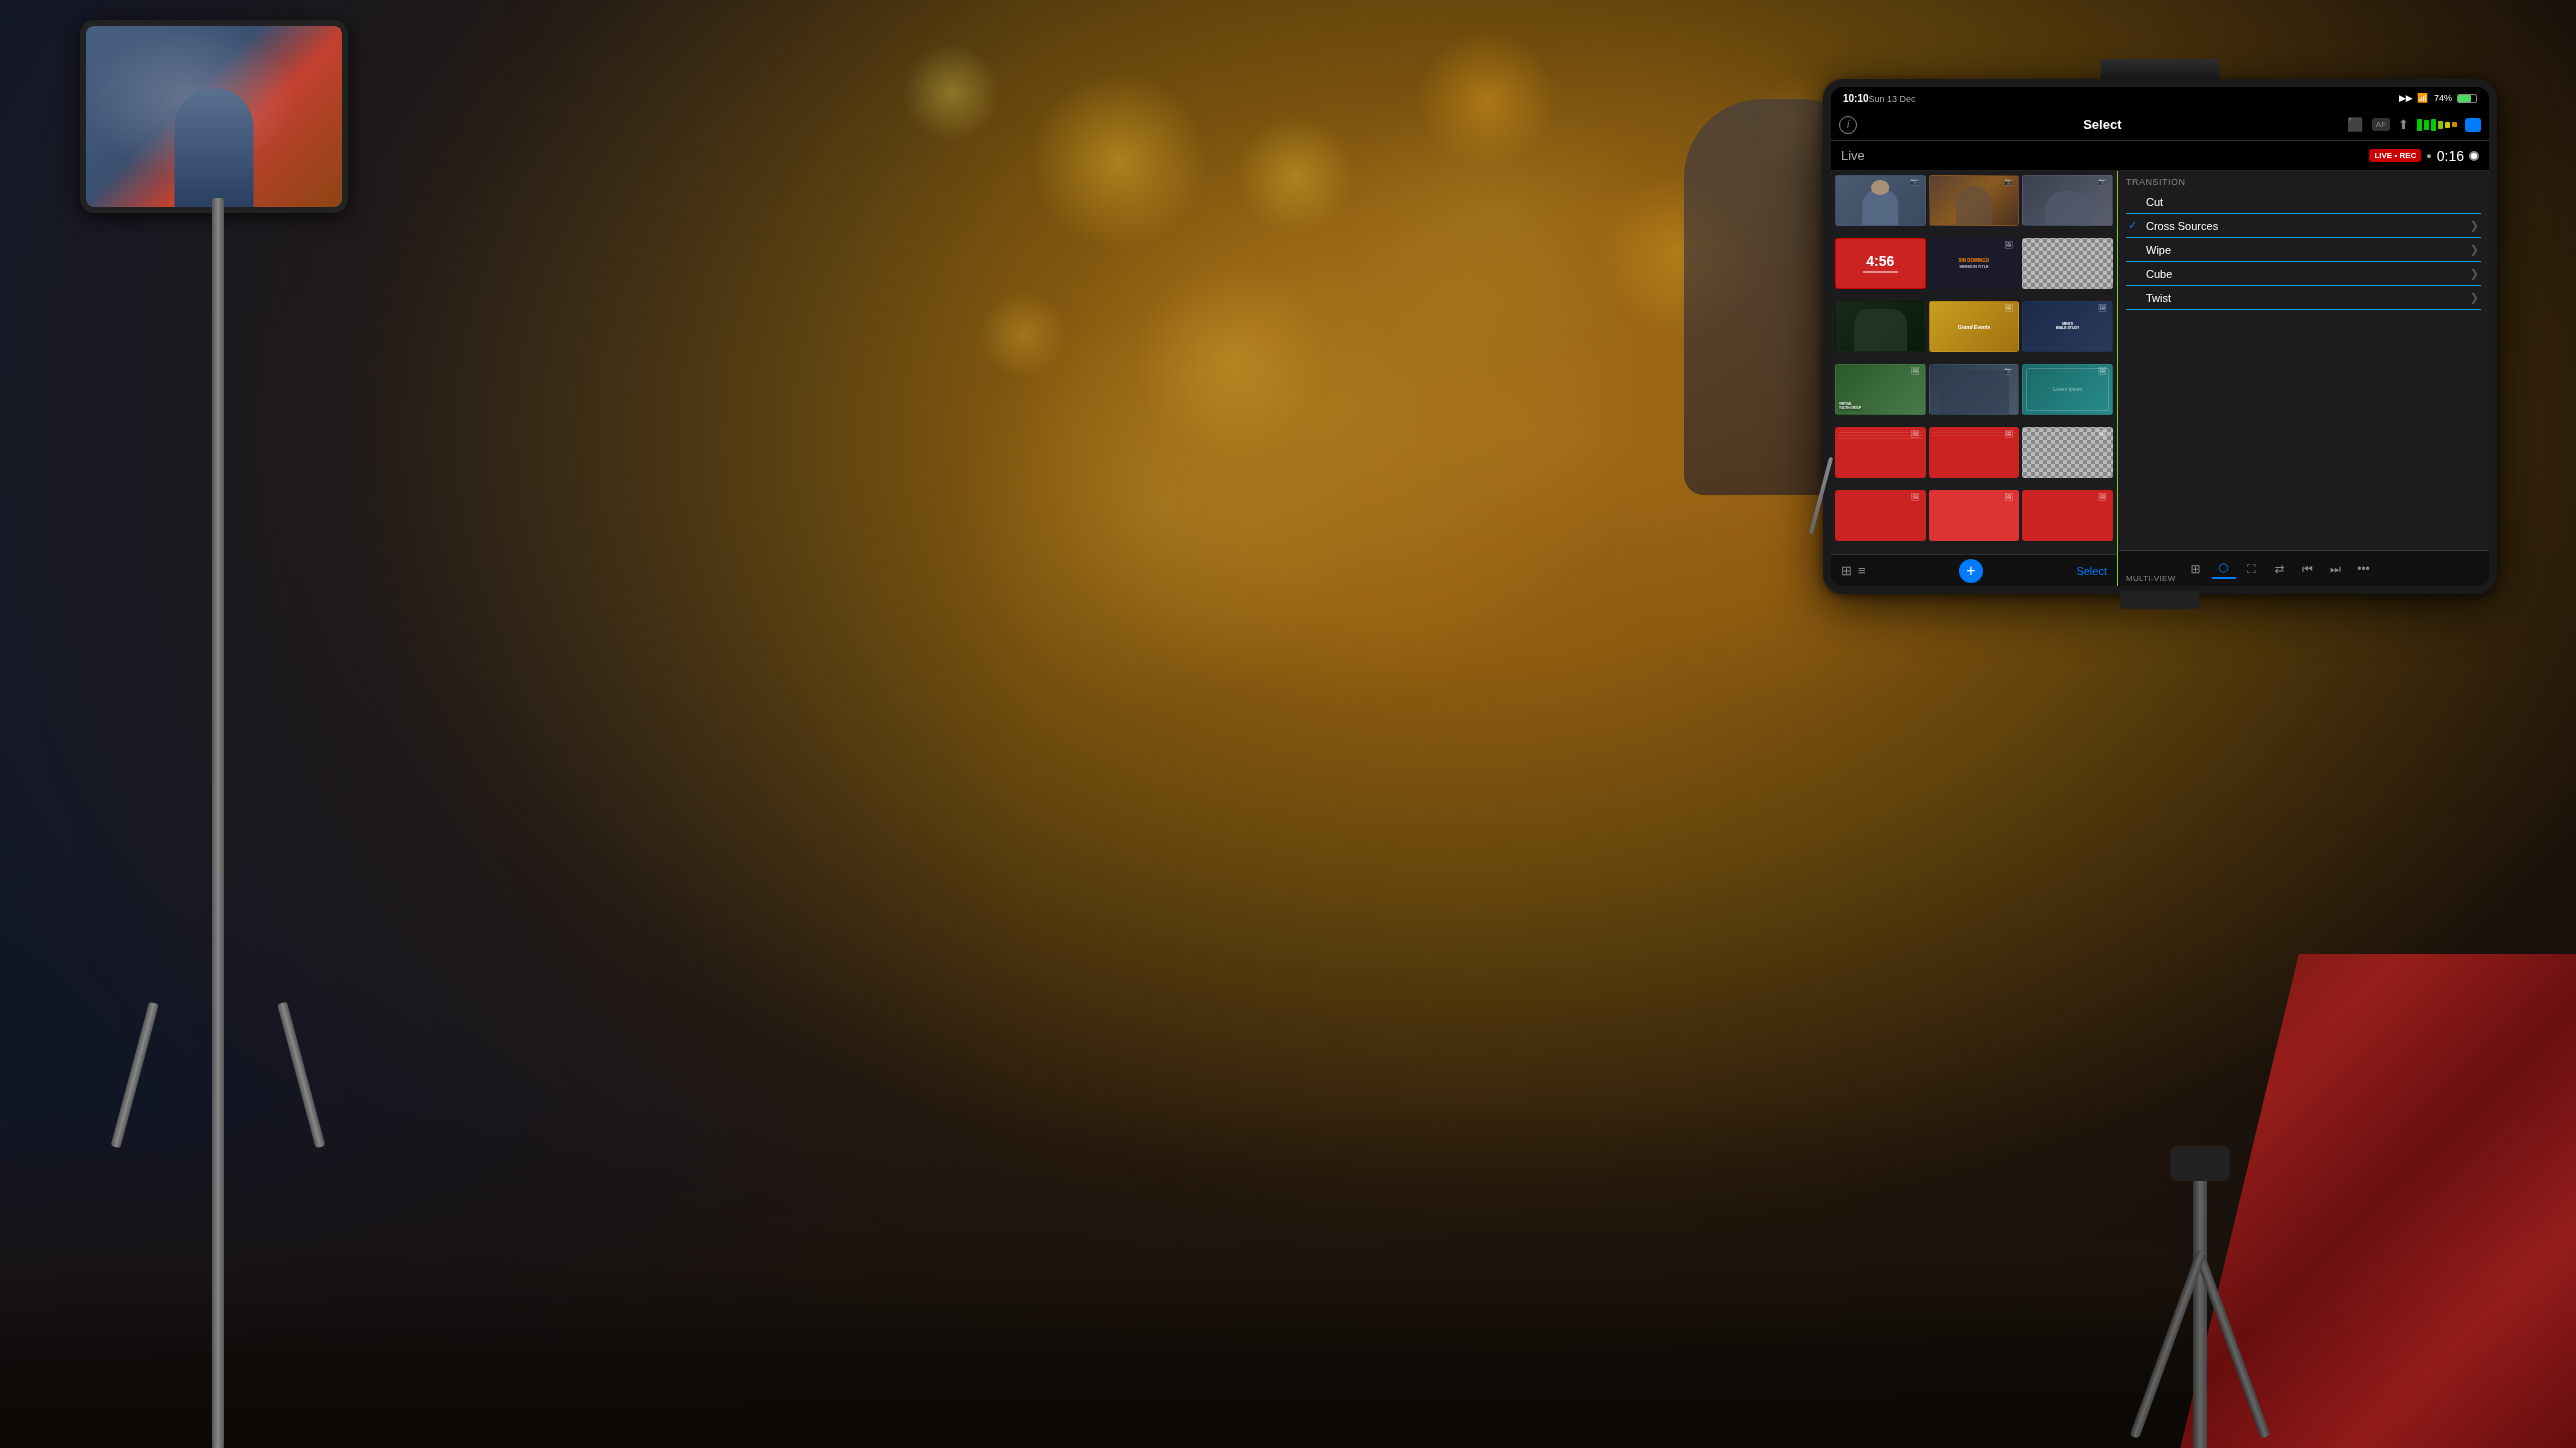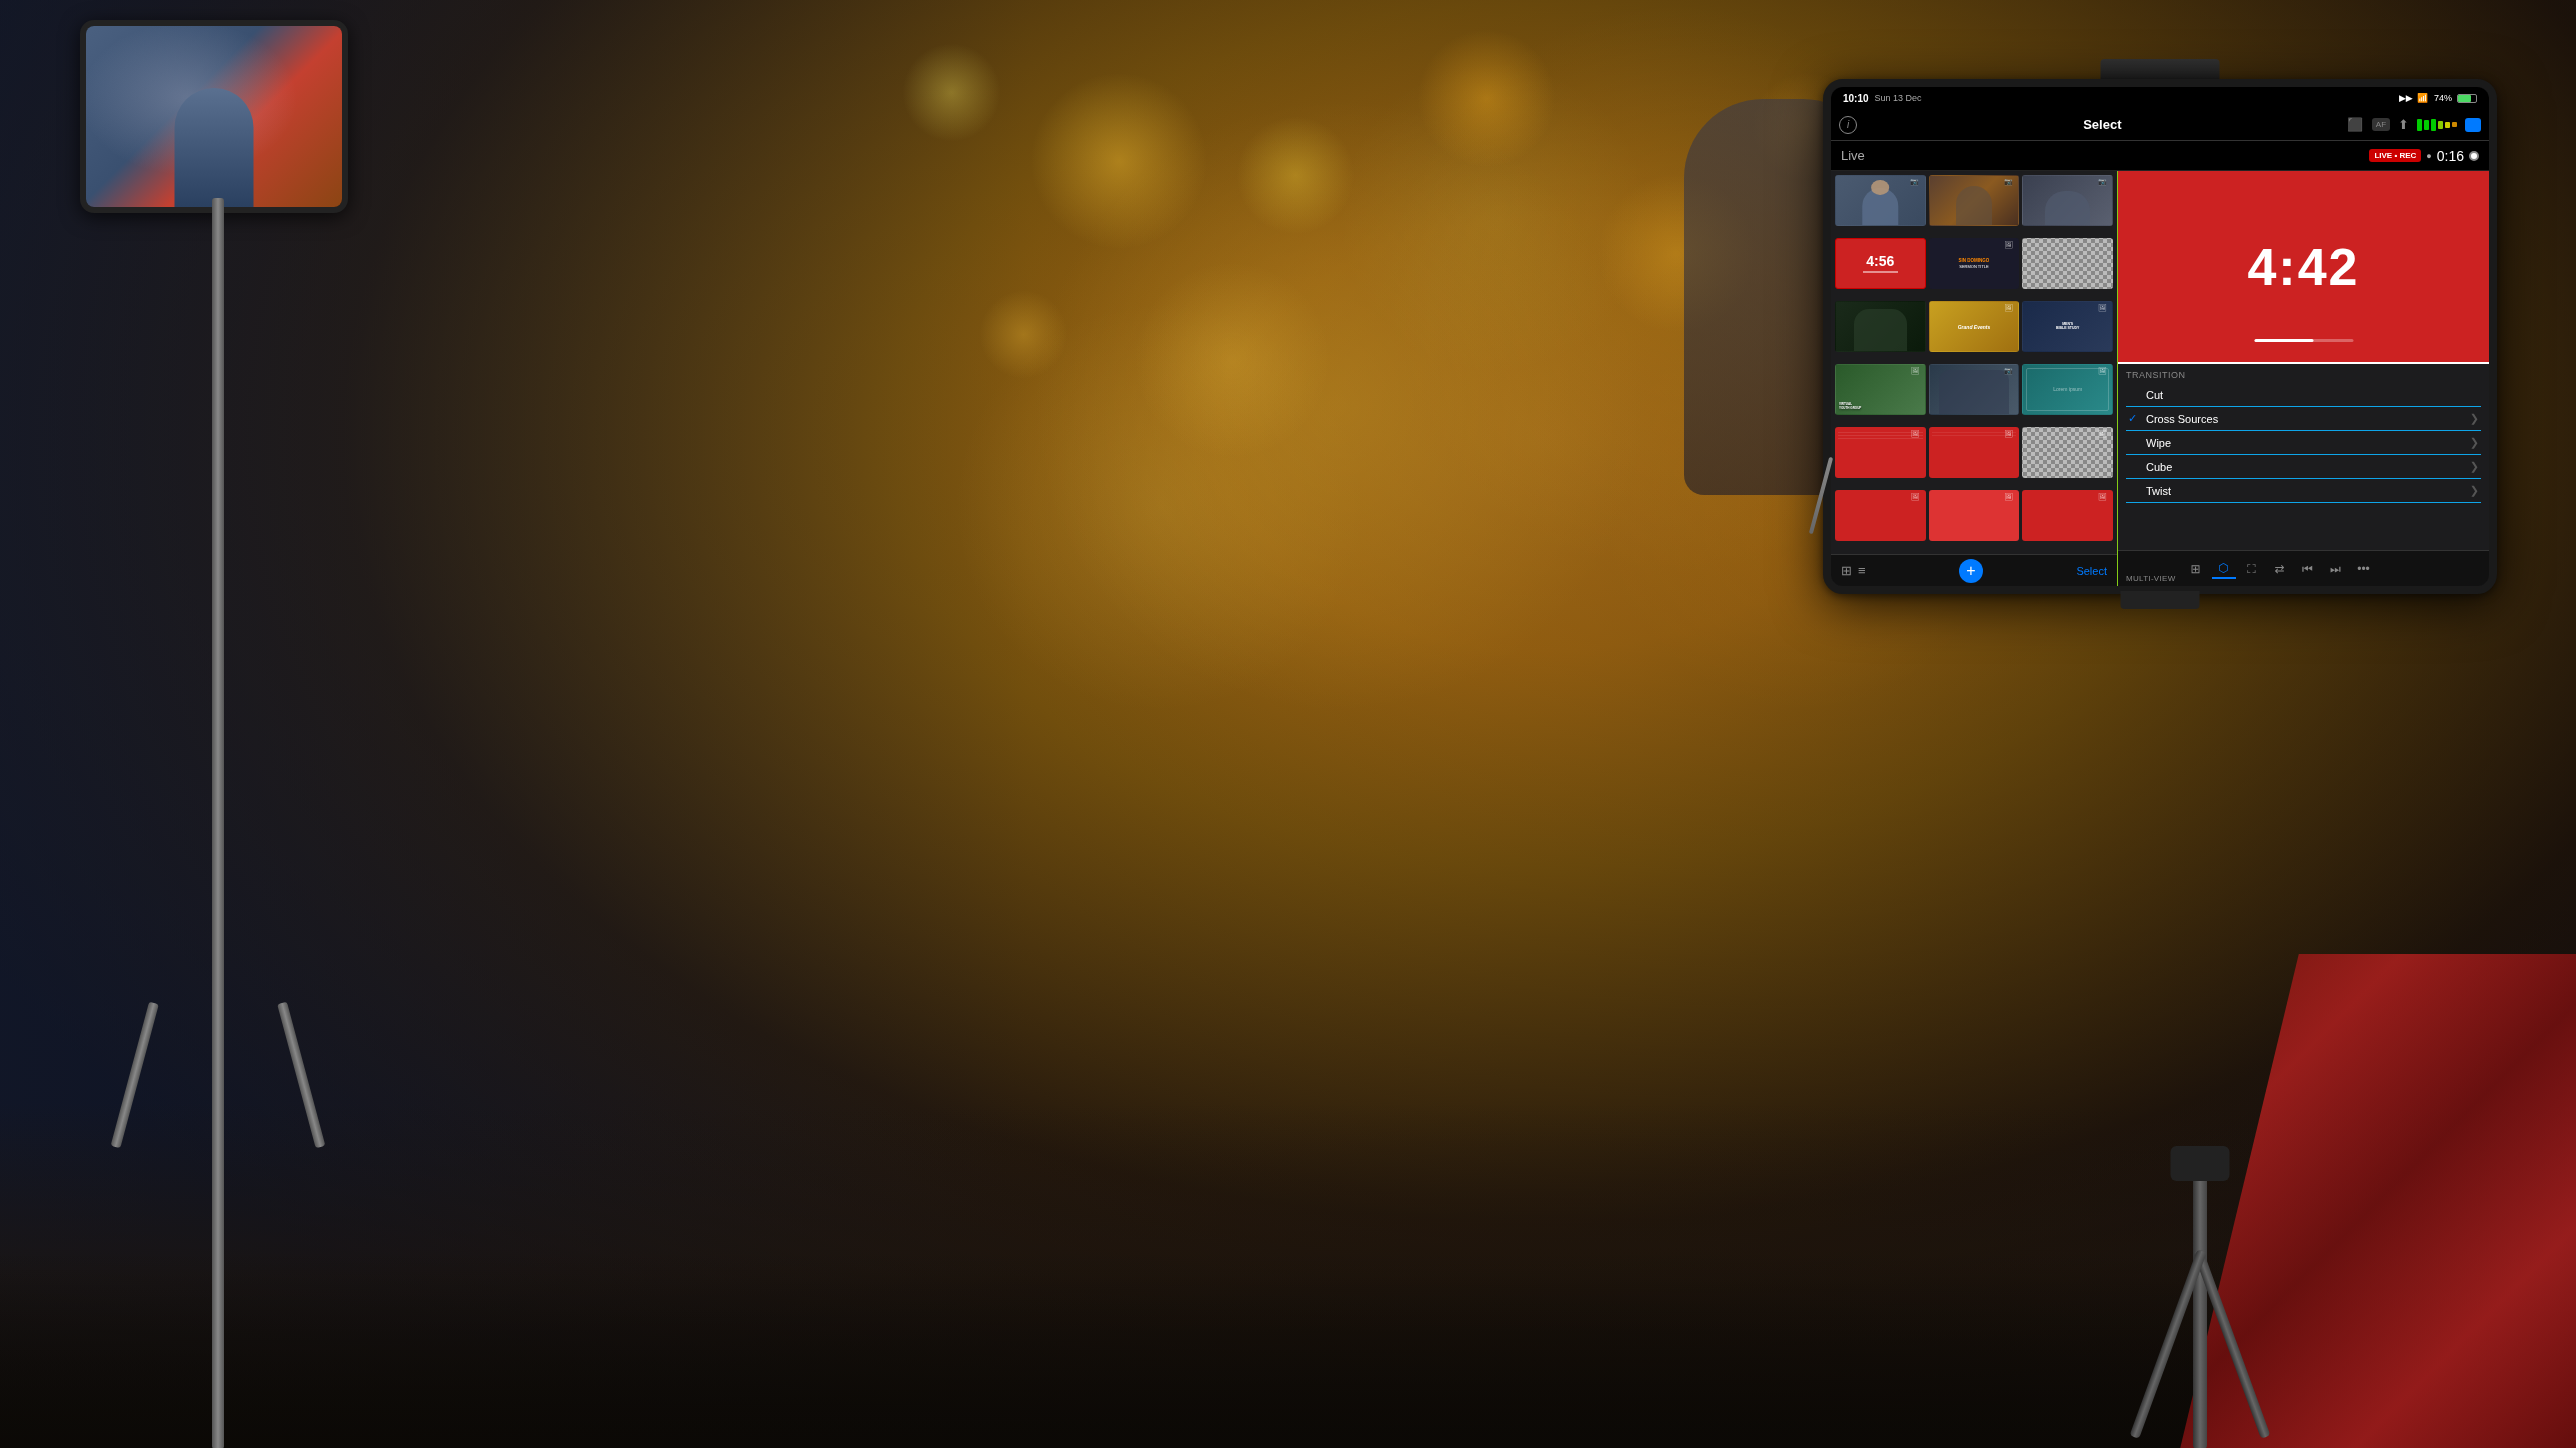--- a/index.html
+++ b/index.html
@@ -147,22 +147,21 @@
       height: 22px;
       background: #000;
       display: flex;
       align-items: center;
       justify-content: space-between;
       padding: 0 12px;
       flex-shrink: 0;
     }
     .status-left {
       display: flex;
-      gap: 6px;
-      align-items: center;
+      align-items: flex-end;
     }
     .status-time {
       color: #fff;
       font-size: 10px;
       font-weight: 600;
     }
     .status-date {
       color: #aaa;
       font-size: 9px;
     }
@@ -837,26 +836,20 @@
               <span class="grid-view-icon">⊞</span>
               <span class="grid-view-icon">≡</span>
             </div>
             <div class="add-btn-circle">+</div>
             <span class="select-label">Select</span>
           </div>
         </div>
 
         <div class="right-panel">
 
-          <div class="preview-area">
-            <span class="preview-timer">4:42</span>
-            <div class="preview-progress-bar">
-              <div class="preview-progress-fill"></div>
-            </div>
-          </div>
 
           <div class="transition-section">
             <div class="transition-header">TRANSITION</div>
 
             <div class="transition-item">
               <div class="transition-left">
                 <span class="check-mark">&nbsp;</span>
                 <span class="transition-name">Cut</span>
               </div>
             </div>

